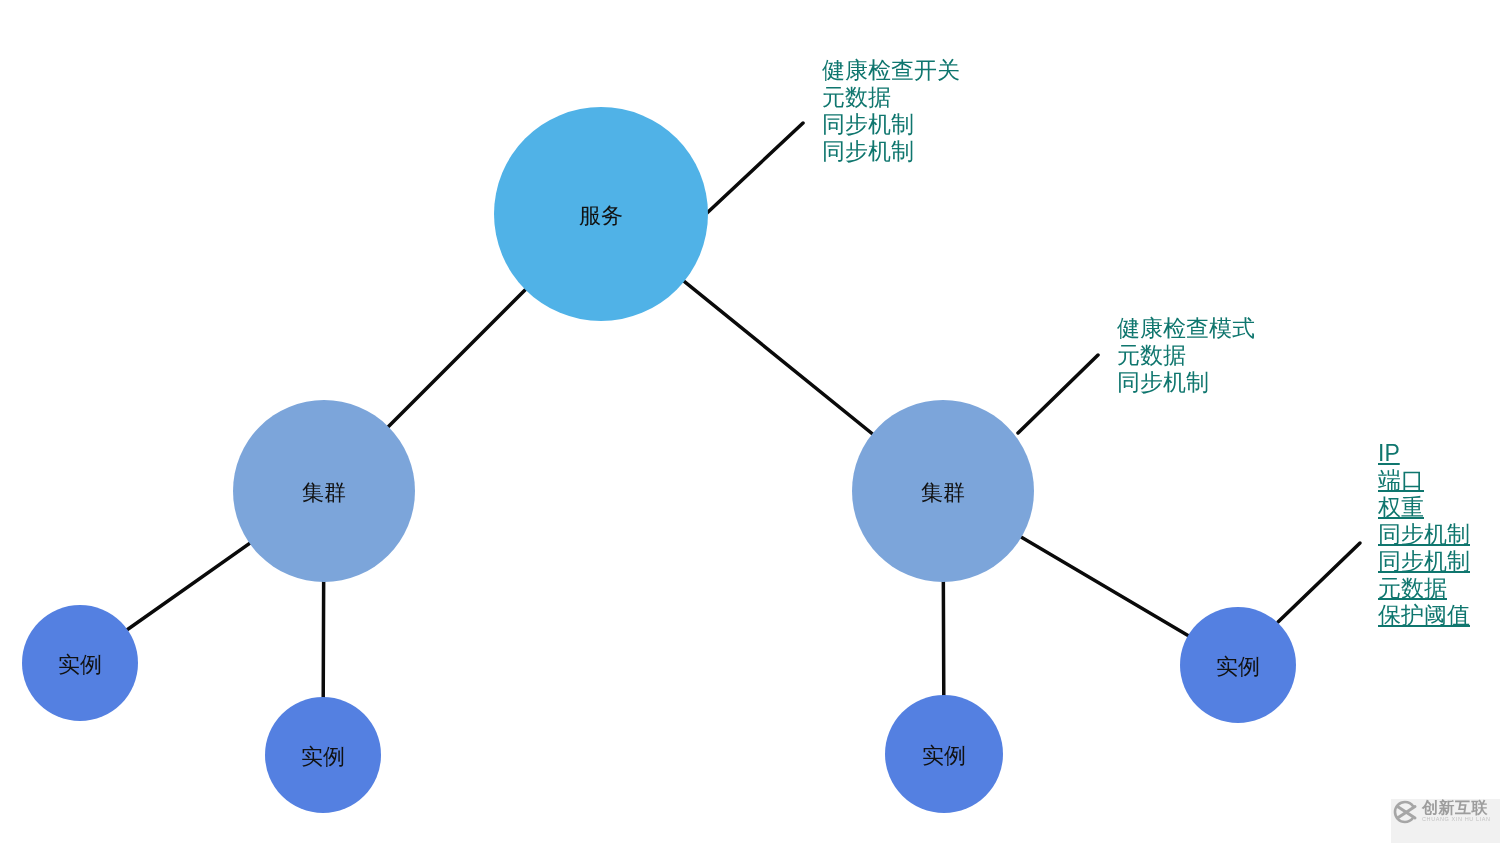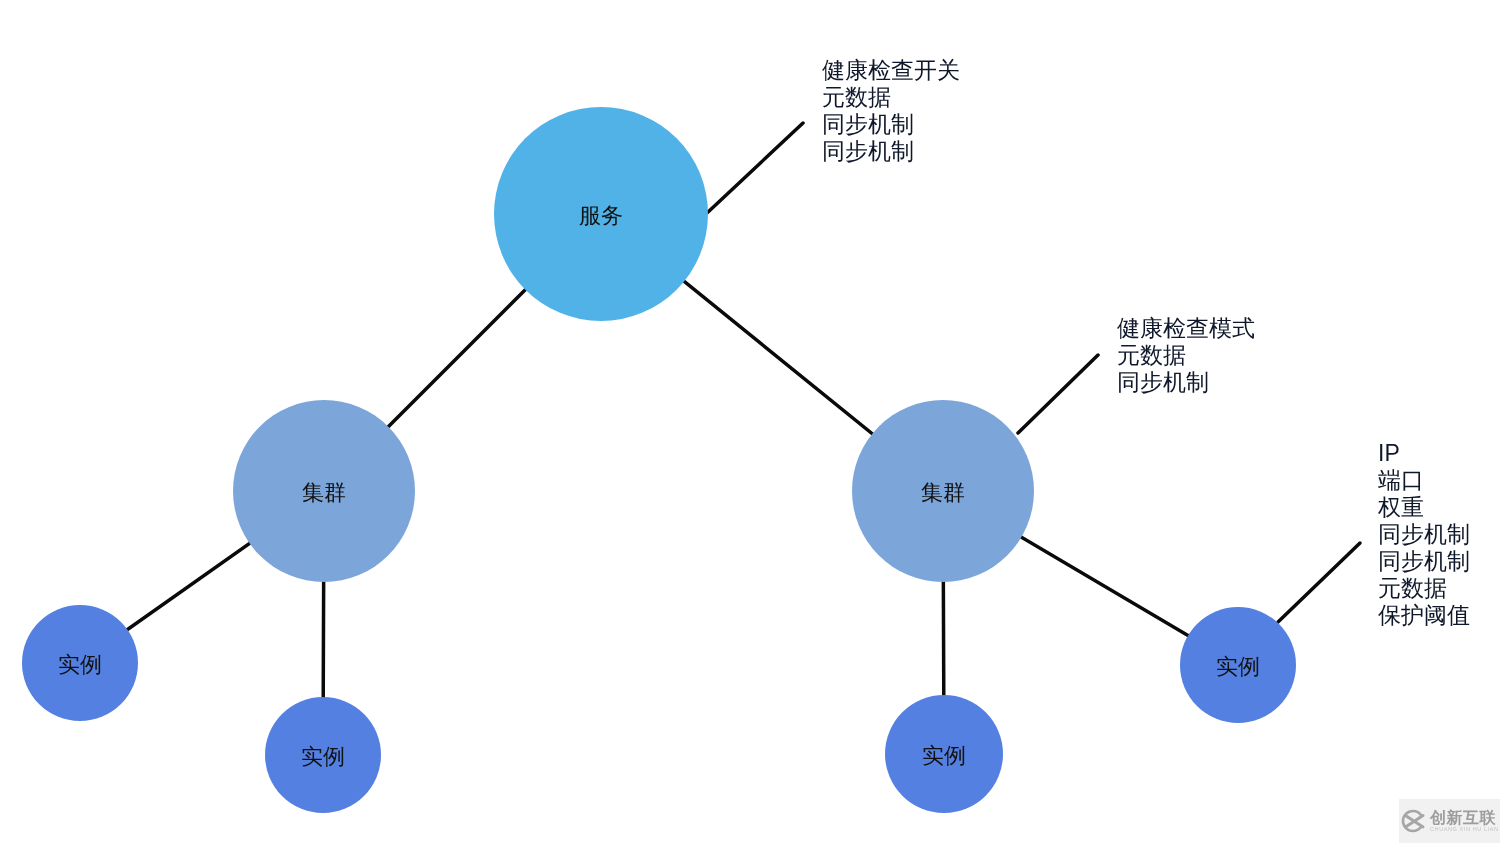--- a/index.html
+++ b/index.html
@@ -29,35 +29,35 @@
     font-family: "Liberation Sans", sans-serif;
     font-size: 22px;
     fill: #111111;
     text-anchor: middle;
     dominant-baseline: central;
   }
   .annotation {
     position: absolute;
     font-size: 23px;
     line-height: 27px;
-    color: #0f172a;
+    color: #0f766e;
     white-space: nowrap;
   }
   .annotation span {
     display: block;
   }
   .watermark {
     position: absolute;
     right: 0;
     bottom: 0;
-    width: 101px;
+    width: 109px;
     height: 44px;
     background: #f1f1f1;
     display: flex;
-    align-items: center;
+    align-items: flex-start;
     padding-left: 1px;
     box-sizing: border-box;
   }
   .watermark .wm-text {
     margin-left: 4px;
     display: flex;
     flex-direction: column;
   }
   .wm-brand {
     font-size: 16px;
@@ -125,21 +125,21 @@
     <span>同步机制</span>
     <span>同步机制</span>
   </div>
 
   <div class="annotation" style="left:1117px; top:299px;margin-top:16px;">
     <span>健康检查模式</span>
     <span>元数据</span>
     <span>同步机制</span>
   </div>
 
-  <div class="annotation" style="left:1378px; top:440px;">
+  <div class="annotation" style="left:1378px; top:440px;text-decoration:underline;">
     <span>IP</span>
     <span>端口</span>
     <span>权重</span>
     <span>同步机制</span>
     <span>同步机制</span>
     <span>元数据</span>
     <span>保护阈值</span>
   </div>
 
   <div class="watermark">

